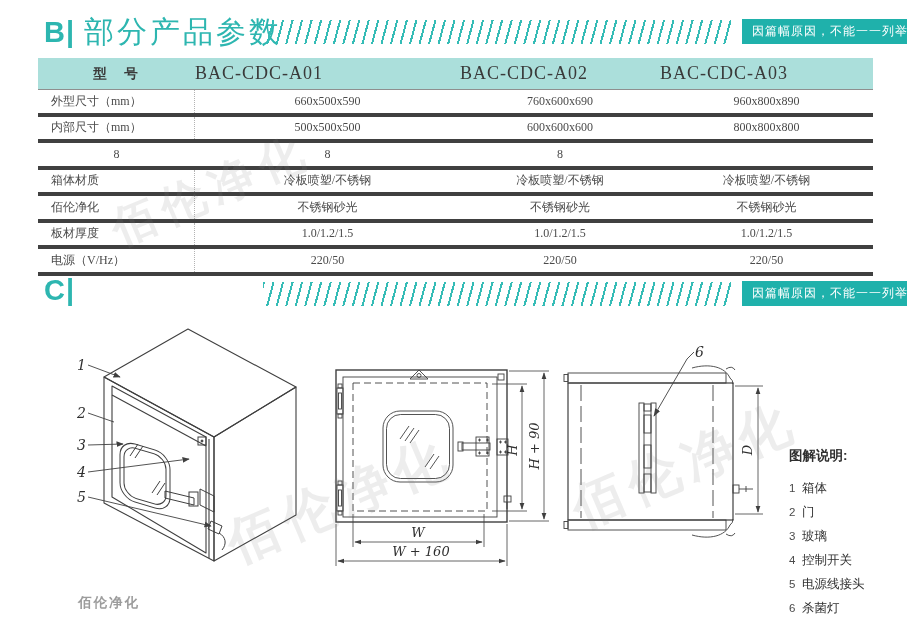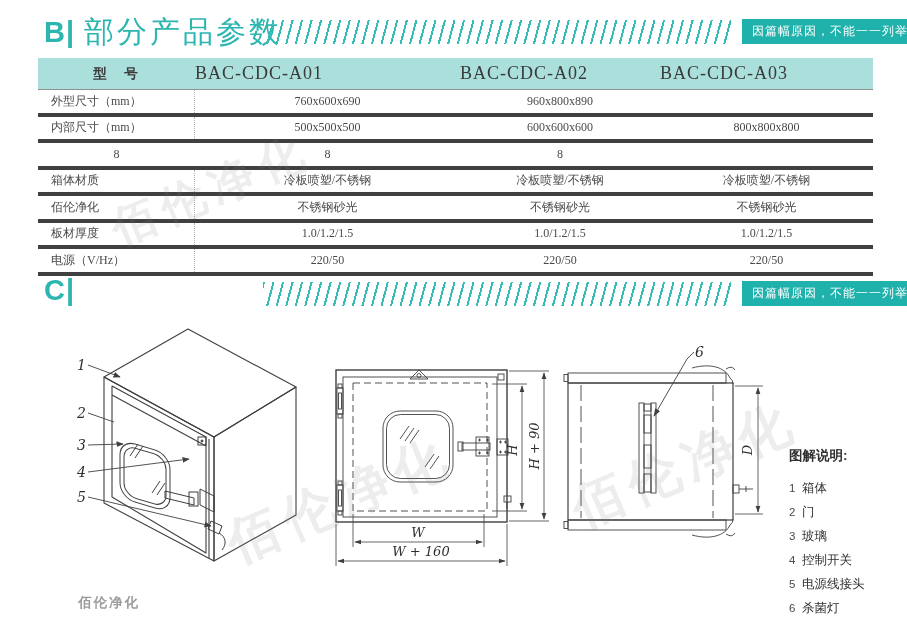--- a/index.html
+++ b/index.html
@@ -61,20 +61,21 @@
   <div class="spec-table">
     <div class="t-row t-head">
       <div class="c lbl-h">型　号</div>
       <div class="c">BAC-CDC-A01</div>
       <div class="c">BAC-CDC-A02</div>
       <div class="c">BAC-CDC-A03</div>
     </div>
     <div class="t-body">
       <div class="t-row">
         <div class="lbl">外型尺寸（mm）</div>
+        <div class="val">660x500x590</div>
         <div class="val">760x600x690</div>
         <div class="val">960x800x890</div>
       </div>
       <div class="t-row">
         <div class="lbl">内部尺寸（mm）</div>
         <div class="val">500x500x500</div>
         <div class="val">600x600x600</div>
         <div class="val">800x800x800</div>
       </div>
       <div class="t-row">

